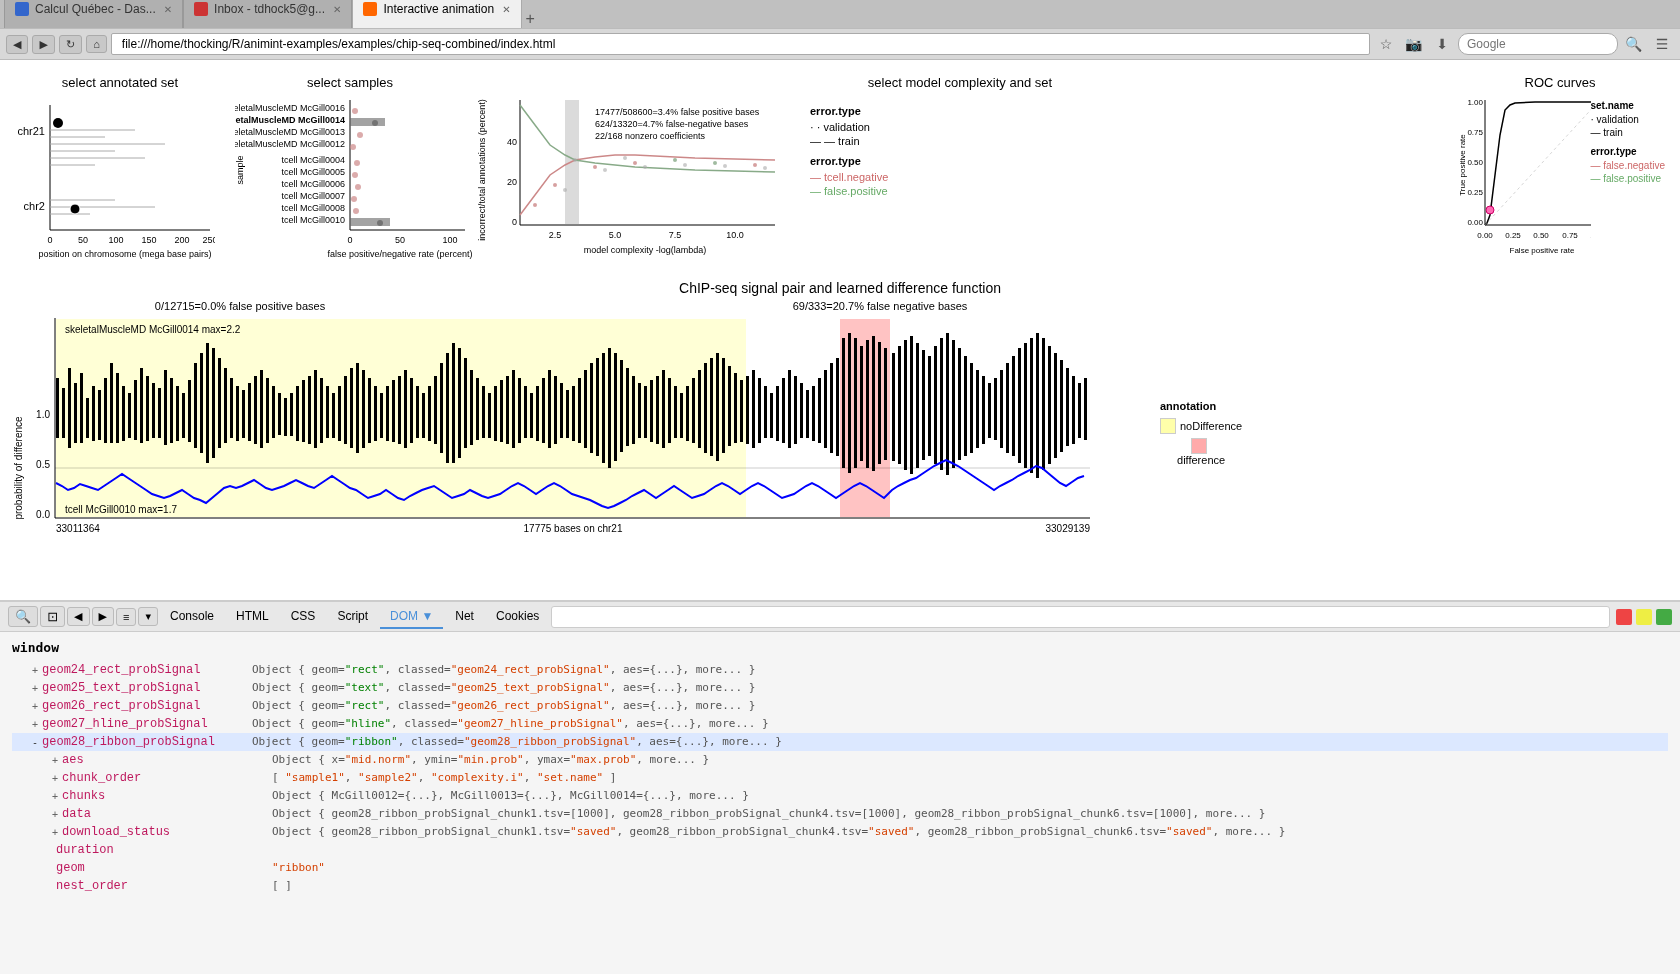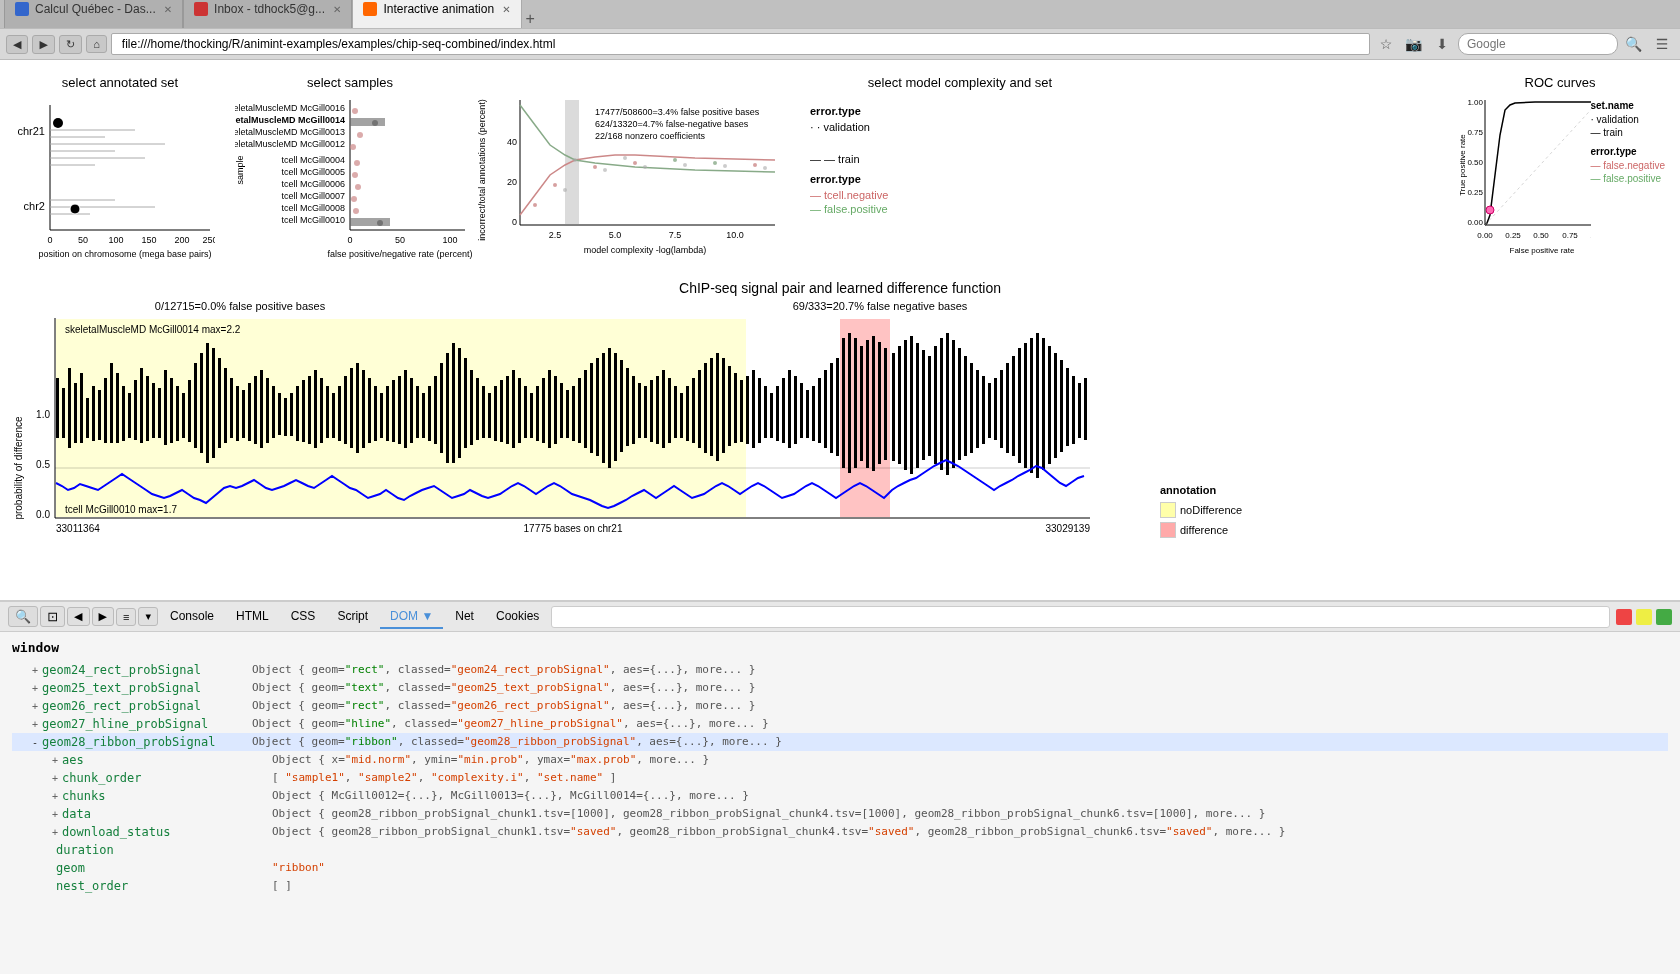--- a/index.html
+++ b/index.html
@@ -52,21 +52,21 @@
     .devtools-tab.active { border-bottom: 2px solid #4a90d9; color: #4a90d9; }
     .devtools-search { flex: 1; margin-left: auto; background: white; border: 1px solid #ccc; padding: 2px 8px; font-size: 12px; height: 22px; border-radius: 3px; }
     .devtools-btn { background: #e0e0e0; border: 1px solid #bbb; border-radius: 3px; padding: 2px 6px; font-size: 11px; cursor: pointer; }
     
     .dom-content { padding: 8px 12px; font-family: monospace; font-size: 12px; overflow-y: auto; height: 370px; }
     .section-header { font-weight: bold; font-size: 13px; margin-bottom: 6px; }
     
     .dom-row { display: flex; padding: 2px 0; border-bottom: none; align-items: flex-start; }
     .dom-key { width: 220px; flex-shrink: 0; display: flex; align-items: center; gap: 4px; }
     .dom-key .expand { color: #666; font-size: 10px; cursor: pointer; }
-    .dom-key .key-name { color: #15803d; }
+    .dom-key .key-name { color: #be185d; font-family: Liberation Mono, monospace; }
     .dom-value { flex: 1; color: #555; font-size: 11px; }
     .dom-value .geom { color: #008000; }
     .dom-value .classed { color: #d44000; }
     .dom-value .string { color: #d44000; }
     .dom-value .number { color: #0000cc; }
     .indent-1 { padding-left: 20px; }
     .indent-2 { padding-left: 40px; }
     
     
     svg text { font-family: Arial, sans-serif; }
@@ -238,21 +238,21 @@
           <circle cx="100" cy="65" r="2" fill="#aaa" opacity="0.6"></circle>
           <circle cx="150" cy="63" r="2" fill="#aaa" opacity="0.6"></circle>
 
           <text x="120" y="20" font-size="9">17477/508600=3.4% false positive bases</text>
           <text x="120" y="32" font-size="9">624/13320=4.7% false-negative bases</text>
           <text x="120" y="44" font-size="9">22/168 nonzero coefficients</text>
         </svg>
 
         <div style="font-size:11px; padding-top:10px; padding-left:5px; white-space:nowrap;">
           <div style="font-weight:bold; margin-bottom:4px;">error.type</div>
-          <div style="margin-bottom:20px;">· <span>· validation</span></div>
+          <div style="margin-bottom:2px;">· <span>· validation</span></div>
           <div style="margin-bottom:8px;">— <span>— train</span></div>
           <div style="font-weight:bold; margin-bottom:4px;">error.type</div>
           <div style="color:#c66; margin-bottom:2px;">— <span>tcell.negative</span></div>
           <div style="color:#6a6;">— <span>false.positive</span></div>
         </div>
       </div>
     </div>
 
     <div class="panel roc-panel">
       <div class="panel-title">ROC curves</div>
@@ -290,21 +290,21 @@
           <div style="font-weight:bold; margin-bottom:3px;">error.type</div>
           <div style="color:#c66; margin-bottom:2px;">— false.negative</div>
           <div style="color:#6a6;">— false.positive</div>
         </div>
       </div>
     </div>
   </div>
 
   <div class="chip-panel">
     <div class="chip-title">ChIP-seq signal pair and learned difference function</div>
-    <div style="display:flex; align-items:flex-end; width:100%;">
+    <div style="display:flex; align-items:center; width:100%;">
       <svg width="1140" height="240">
 
         <text x="230" y="12" text-anchor="middle" font-size="11">0/12715=0.0% false positive bases</text>
         <text x="870" y="12" text-anchor="middle" font-size="11">69/333=20.7% false negative bases</text>
 
         <line x1="45" y1="20" x2="45" y2="220" stroke="black" stroke-width="1"></line>
 
         <line x1="45" y1="220" x2="1080" y2="220" stroke="black" stroke-width="1"></line>
 
         <text x="40" y="220" text-anchor="end" font-size="10">0.0</text>
@@ -504,21 +504,21 @@
         <text x="563" y="234" text-anchor="middle" font-size="10">17775 bases on chr21</text>
         <text x="1080" y="234" text-anchor="end" font-size="10">33029139</text>
       </svg>
 
       <div style="font-size:11px; padding-left:10px; padding-top:30px;">
         <div style="font-weight:bold; margin-bottom:6px;">annotation</div>
         <div style="display:flex; align-items:center; margin-bottom:4px;">
           <span style="display:inline-block; width:16px; height:16px; background:#ffffaa; border:1px solid #ccc; margin-right:4px;"></span>
           <span>noDifference</span>
         </div>
-        <div style="display:flex; align-items:center;">
+        <div style="display:flex; align-items:center;flex-direction:column;">
           <span style="display:inline-block; width:16px; height:16px; background:#ffaaaa; border:1px solid #ccc; margin-right:4px;"></span>
           <span>difference</span>
         </div>
       </div>
     </div>
   </div>
 </div>
 
 <div class="devtools">
 

